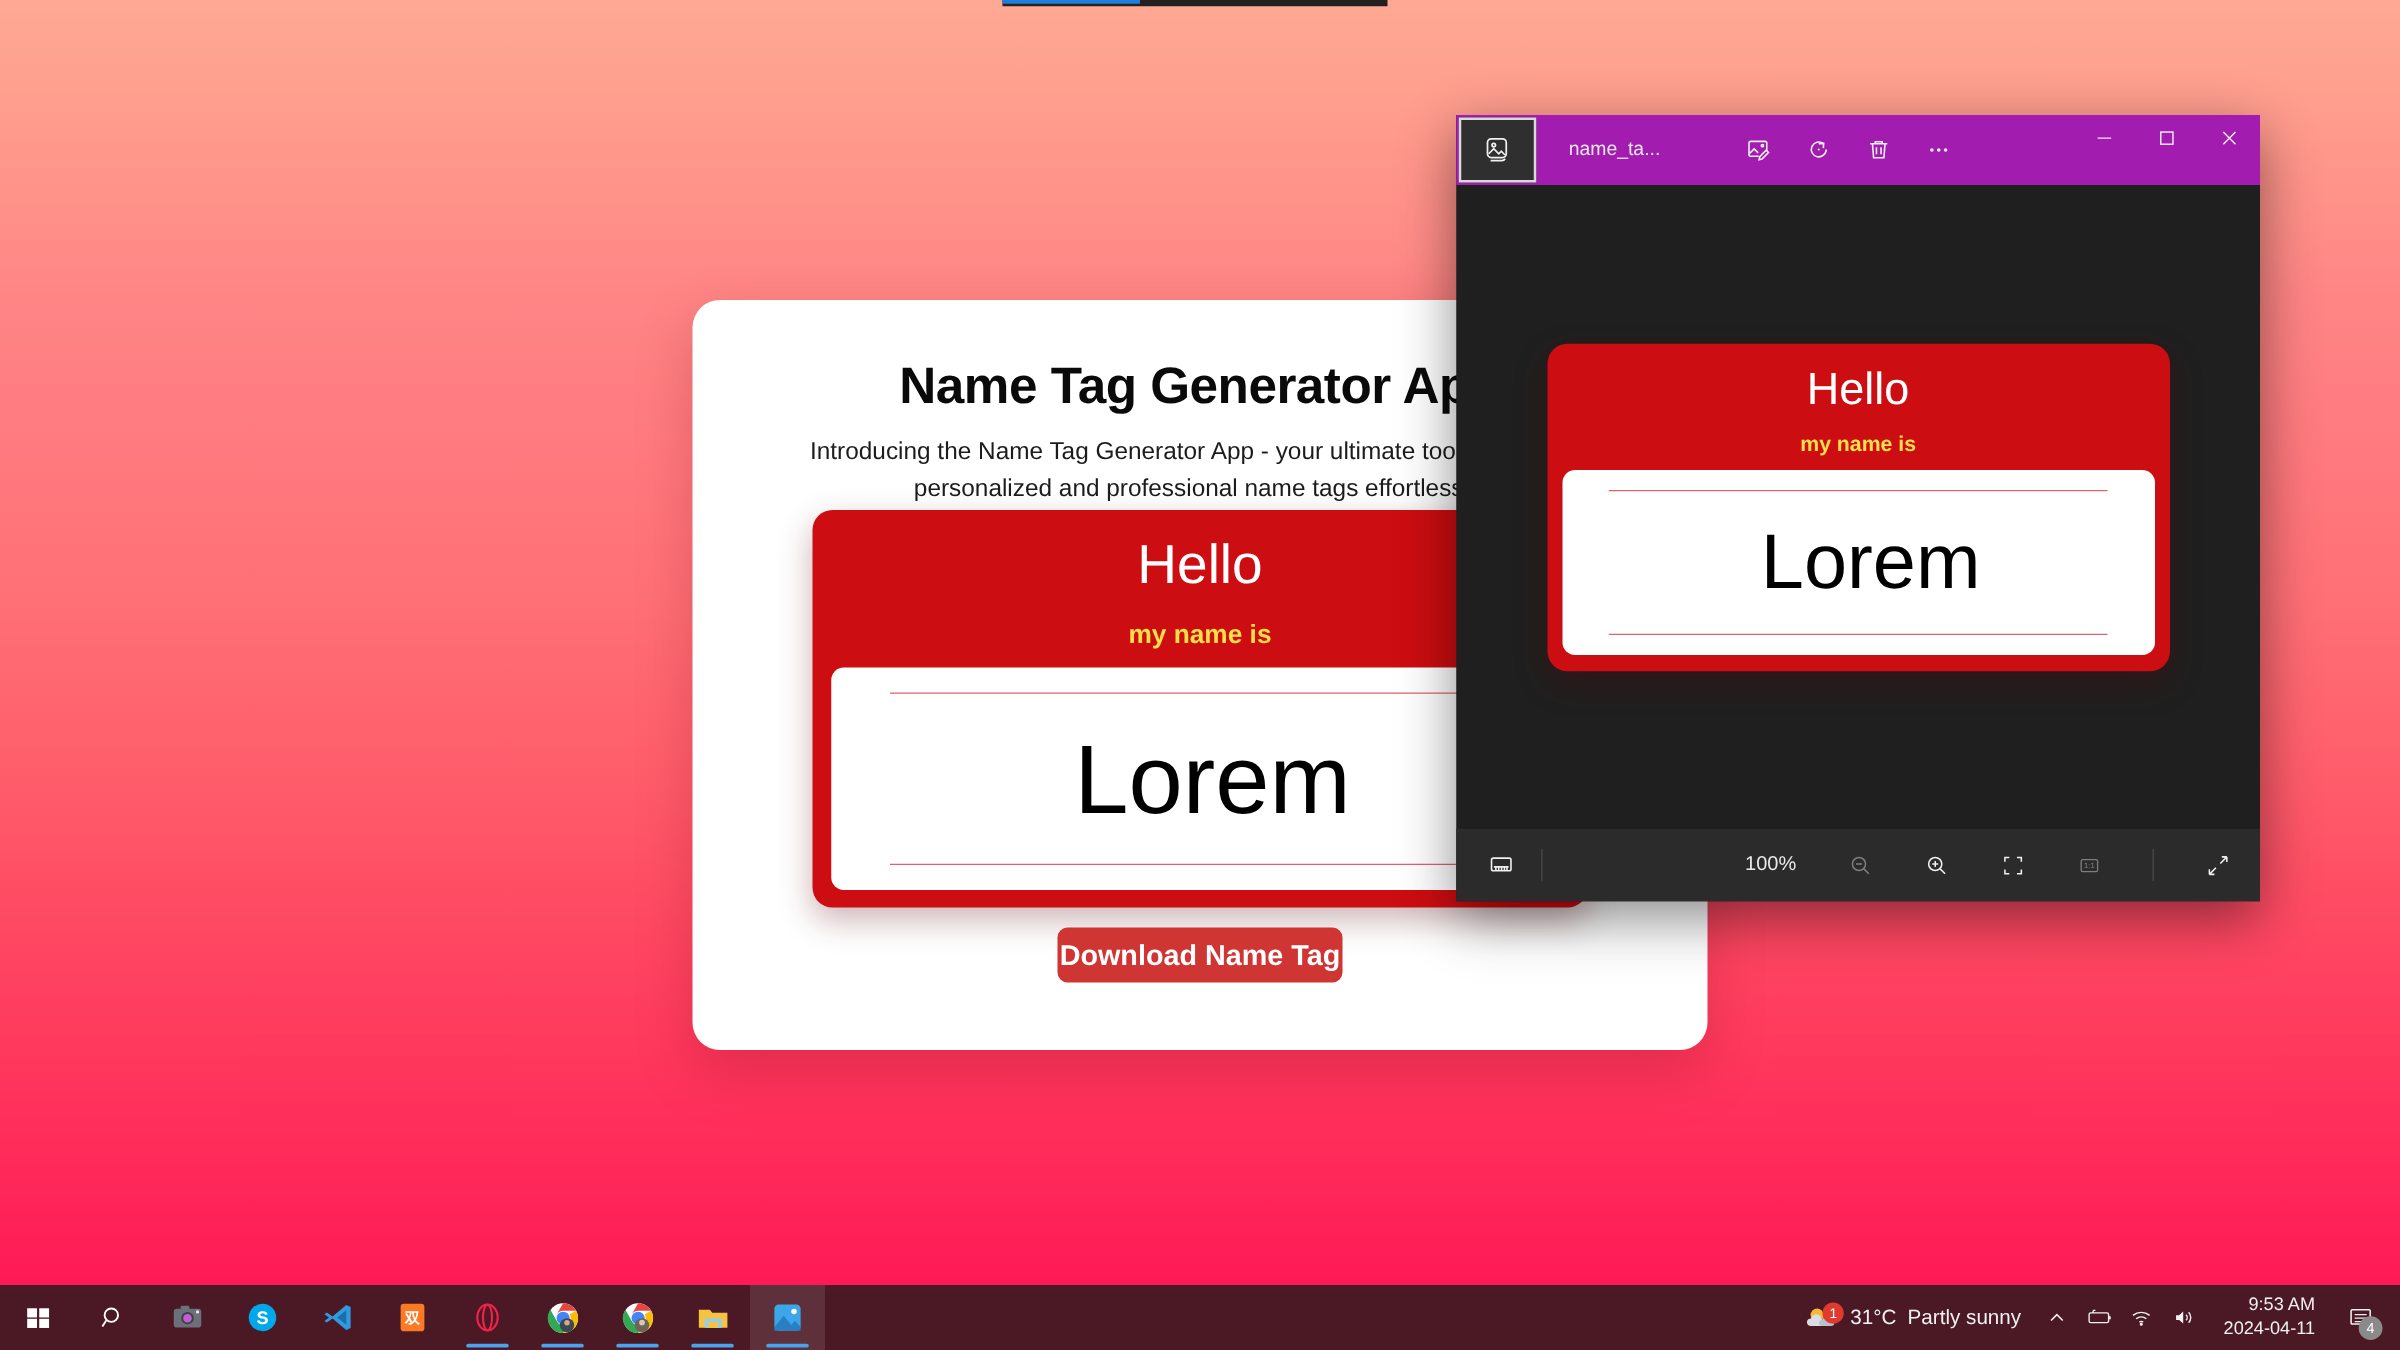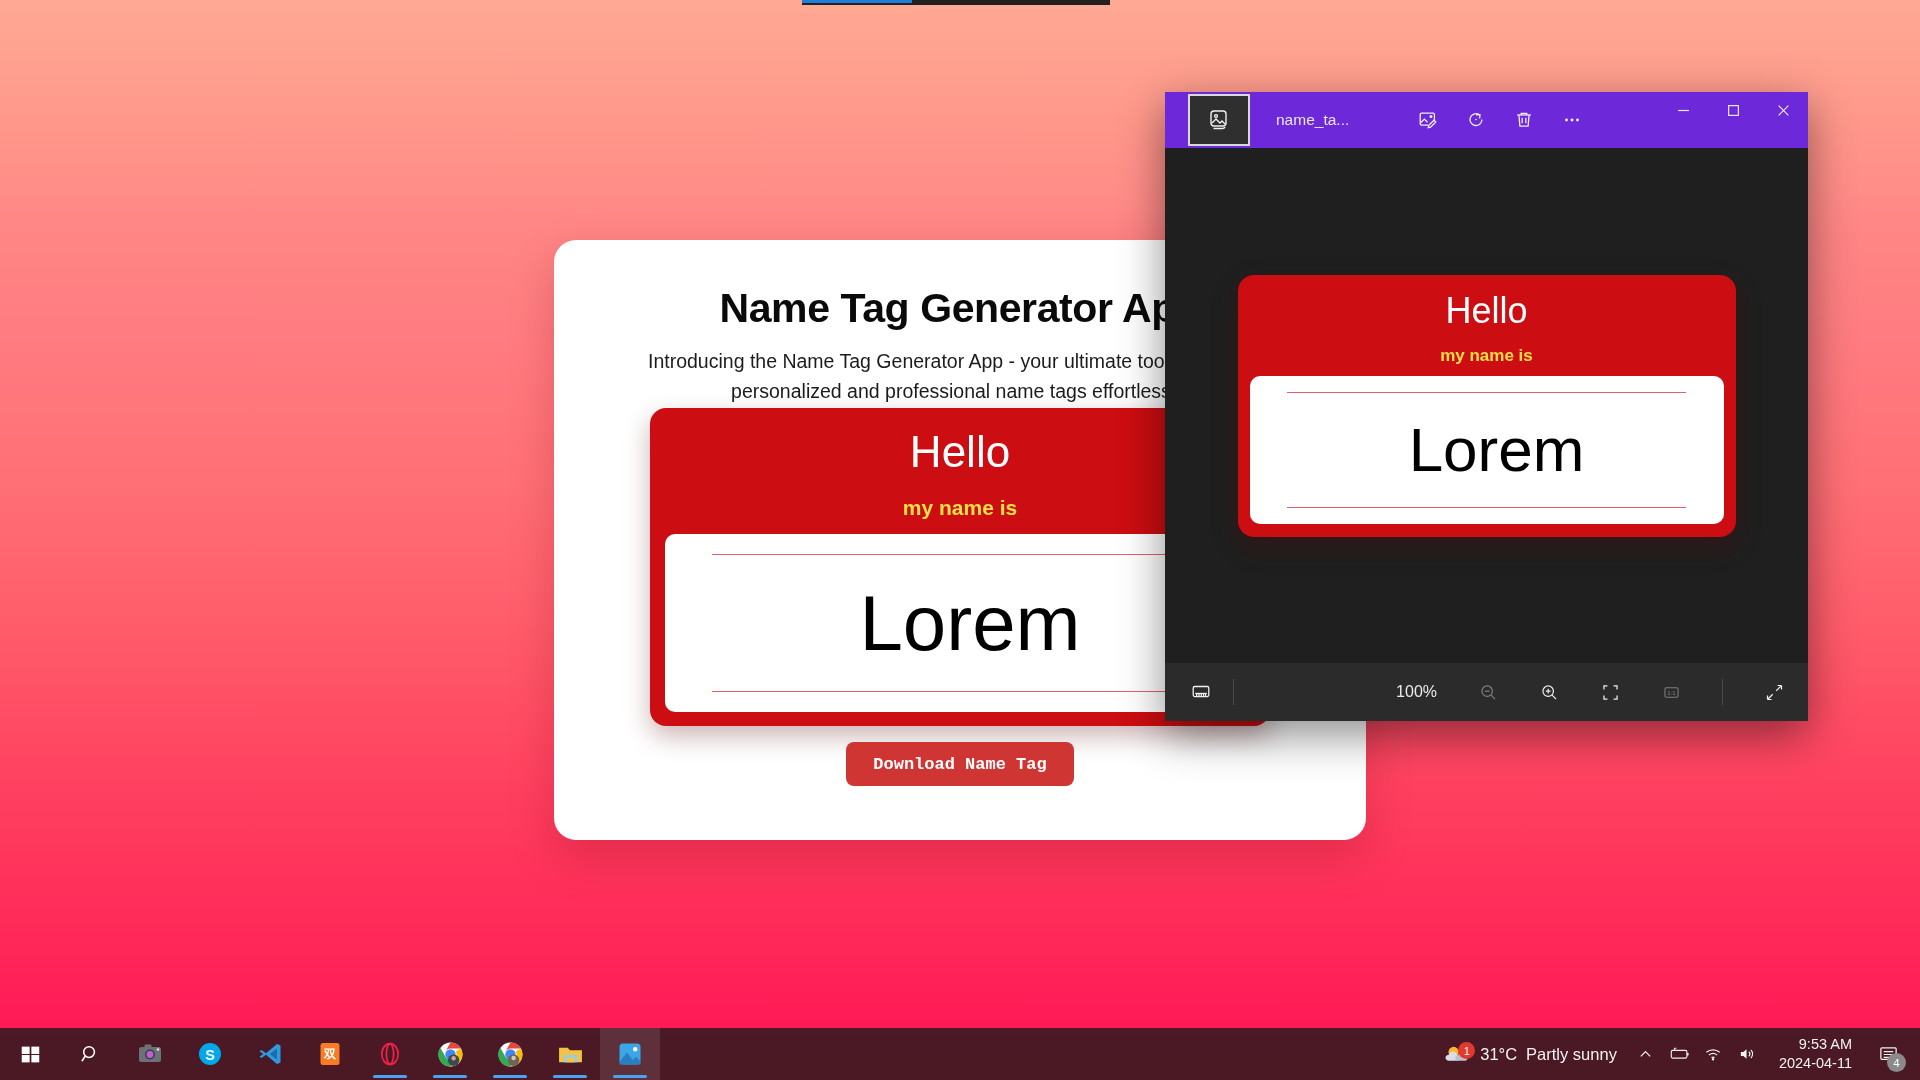--- a/index.html
+++ b/index.html
@@ -78,35 +78,34 @@
     width:calc(100% - 30px); height:178px; margin-top:14px;
   }
   #page-nametag .field .rule.top { top:20px; }
   #page-nametag .field .rule.bottom { bottom:20px; }
   #page-nametag .field .name { font-size:78px; }
 
   #download-button {
     position:absolute; left:calc(50% - 114px); bottom:54px;
     width:228px; height:44px; border:none; border-radius:8px;
     background:#cf3532; color:#fff;
-    font-family:Liberation Mono, monospace;
-    font-size:17px; font-weight:bold; cursor:pointer;
+    font-family:Liberation Sans, sans-serif;
+    font-size:23px; font-weight:bold; cursor:pointer;
   }
 
   
   #photos-window {
     position:absolute; left:1165px; top:92px; width:643px; height:629px;
     background:#1f1f1f;
     box-shadow:0 14px 42px rgba(0,0,0,.45);
     display:flex; flex-direction:column;
   }
   #photos-titlebar {
-    height:56px; background:#6d28d9; display:flex; align-items:stretch;
+    height:56px; background:#a21caf; display:flex; align-items:stretch;
     flex:none;
-    padding-left:21px;
   }
   #gallery-button {
     width:62px; margin:2px 0 2px 2px;
     display:flex; align-items:center; justify-content:center;
     border:2px solid #d9d9d9; background:#2f2f2f; cursor:pointer;
   }
   #photos-filename {
     display:flex; align-items:center; padding-left:26px;
     color:#e8e8e8; font-size:15.5px; white-space:nowrap;
   }

